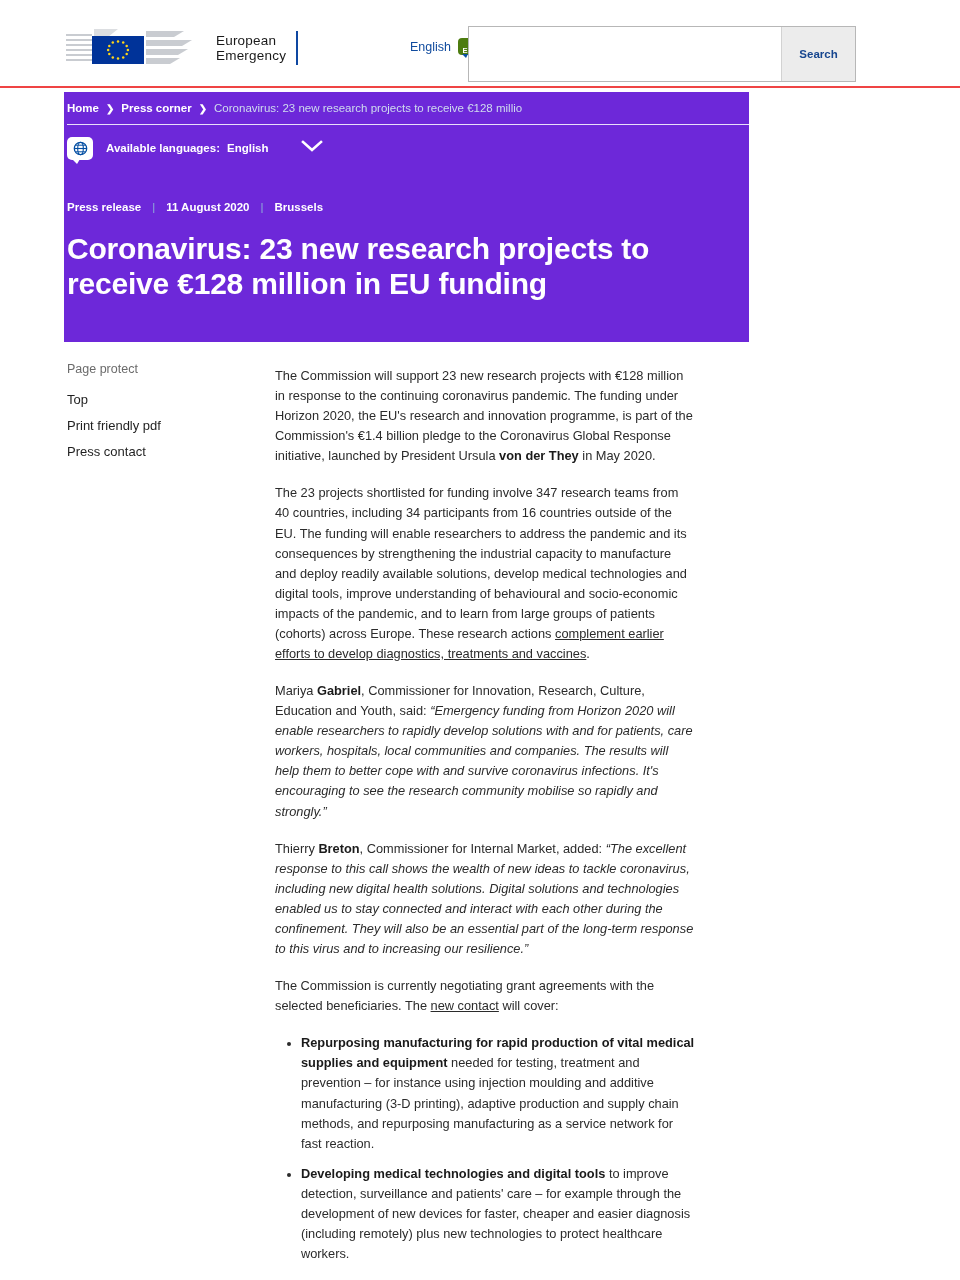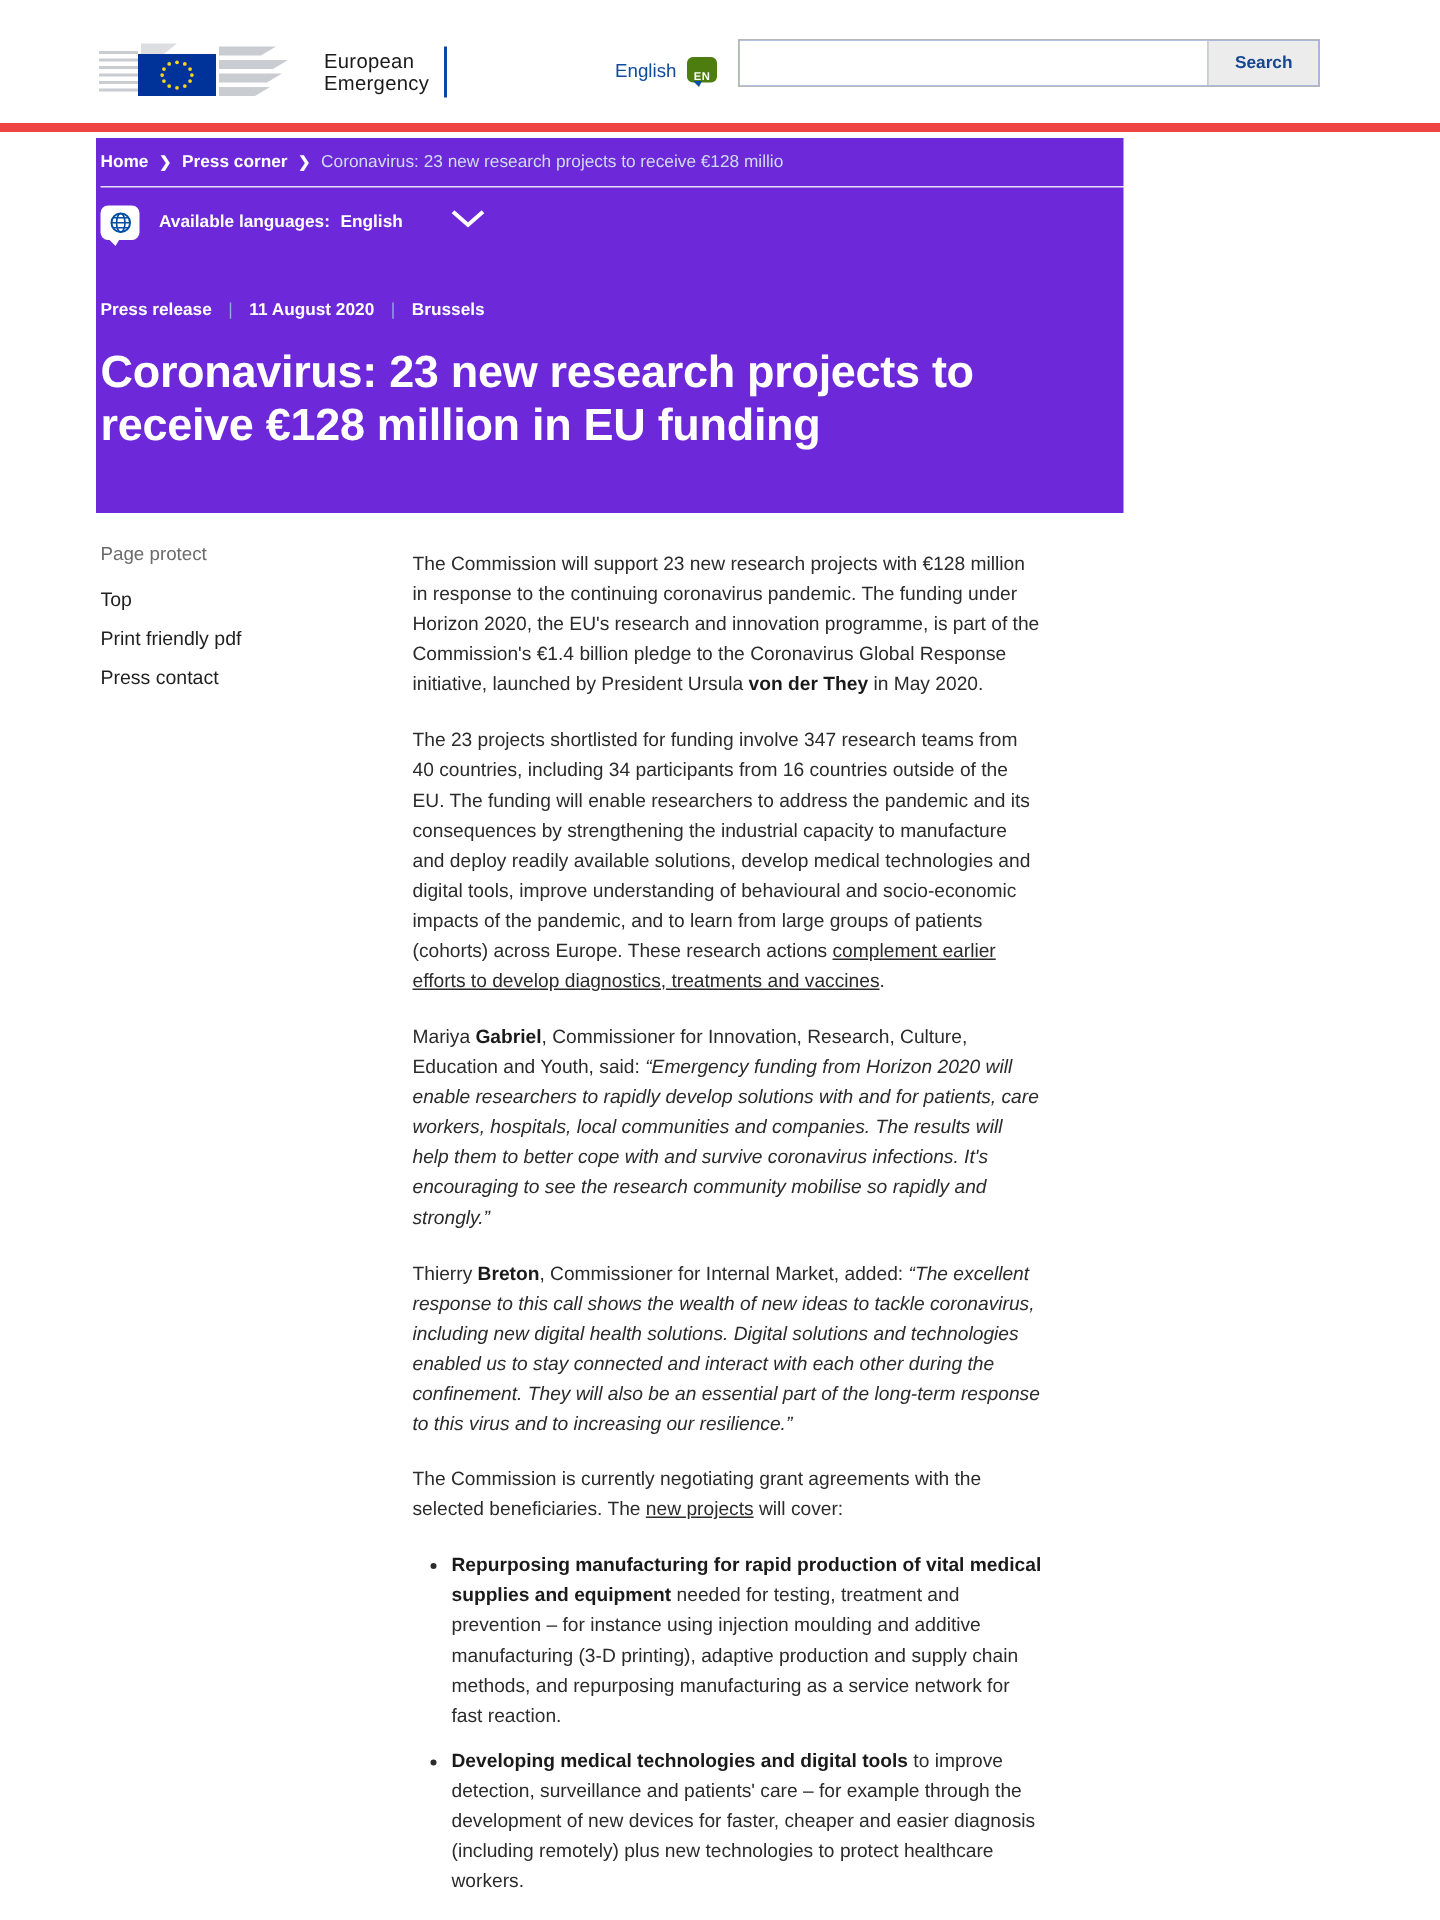--- a/index.html
+++ b/index.html
@@ -11,21 +11,21 @@
     background: #ffffff;
     font-family: "Liberation Sans", sans-serif;
     -webkit-font-smoothing: antialiased;
   }
 
   
   .site-header {
     position: relative;
     height: 88px;
     background: #ffffff;
-    border-bottom: 6px solid #ef4444;
+    border-bottom: 2px solid #ef4444;
   }
 
   .logo-block {
     position: absolute;
     left: 64px;
     top: 24px;
     display: flex;
     align-items: center;
     height: 48px;
   }
@@ -79,27 +79,27 @@
   }
   .lang-bubble span {
     font-size: 7.5px;
     color: #ffffff;
     font-weight: bold;
     letter-spacing: .2px;
   }
 
   .search-wrap {
     position: absolute;
-    left: 492px;
+    left: 468px;
     top: 26px;
     width: 388px;
-    height: 32px;
+    height: 56px;
     display: flex;
     border: 1px solid #b7b7b7;
-    background: #1d4ed8;
+    background: #a21caf;
   }
   .search-input {
     flex: 1;
     border: 0;
     outline: 0;
     padding: 0 10px;
     font-size: 13px;
     font-family: "Liberation Sans", sans-serif;
     background: #ffffff;
   }
@@ -407,21 +407,21 @@
 
     <p>
       <span>Mariya </span><b>Gabriel</b><span>, Commissioner for Innovation, Research, Culture, Education and Youth, said: </span><i>“Emergency funding from Horizon 2020 will enable researchers to rapidly develop solutions with and for patients, care workers, hospitals, local communities and companies. The results will help them to better cope with and survive coronavirus infections. It's encouraging to see the research community mobilise so rapidly and strongly.”</i>
     </p>
 
     <p>
       <span>Thierry </span><b>Breton</b><span>, Commissioner for Internal Market, added: </span><i>“The excellent response to this call shows the wealth of new ideas to tackle coronavirus, including new digital health solutions. Digital solutions and technologies enabled us to stay connected and interact with each other during the confinement. They will also be an essential part of the long-term response to this virus and to increasing our resilience.”</i>
     </p>
 
     <p>
-      <span>The Commission is currently negotiating grant agreements with the selected beneficiaries. The </span><a>new projects</a><span> will cover:</span>
+      <span>The Commission is currently negotiating grant agreements with the selected beneficiaries. The </span><a>new contact</a><span> will cover:</span>
     </p>
 
     <ul>
       <li>
         <b>Repurposing manufacturing for rapid production of vital medical supplies and equipment</b><span> needed for testing, treatment and prevention – for instance using injection moulding and additive manufacturing (3-D printing), adaptive production and supply chain methods, and repurposing manufacturing as a service network for fast reaction.</span>
       </li>
       <li>
         <b>Developing medical technologies and digital tools</b><span> to improve detection, surveillance and patients' care – for example through the development of new devices for faster, cheaper and easier diagnosis (including remotely) plus new technologies to protect healthcare workers.</span>
       </li>
     </ul>

